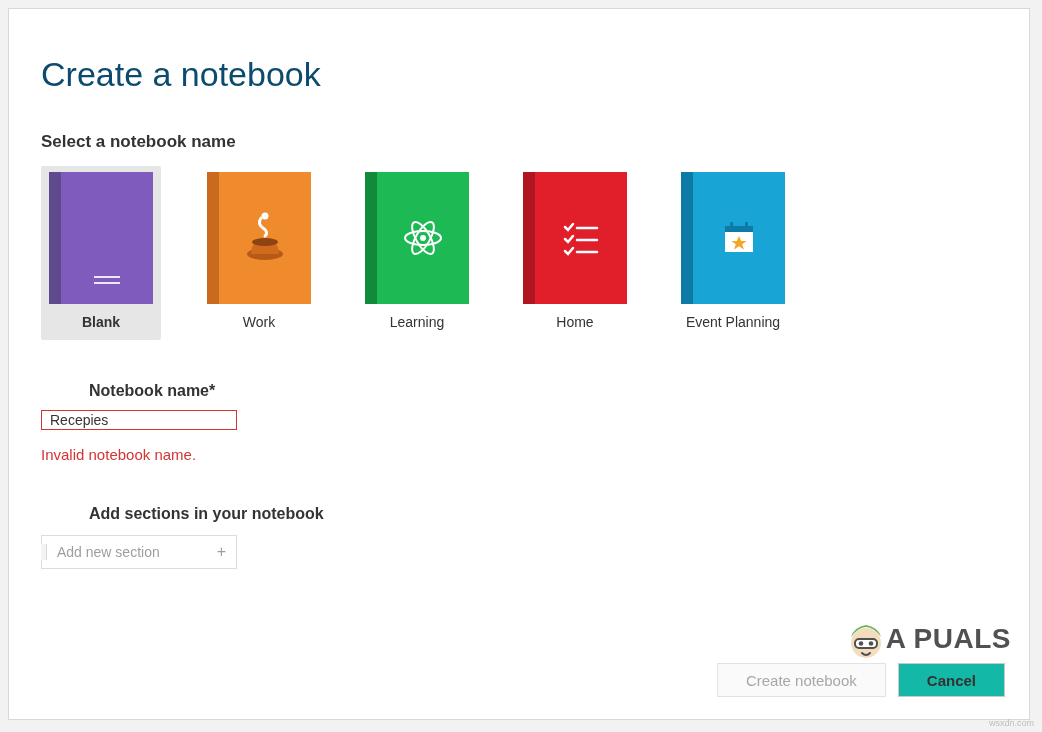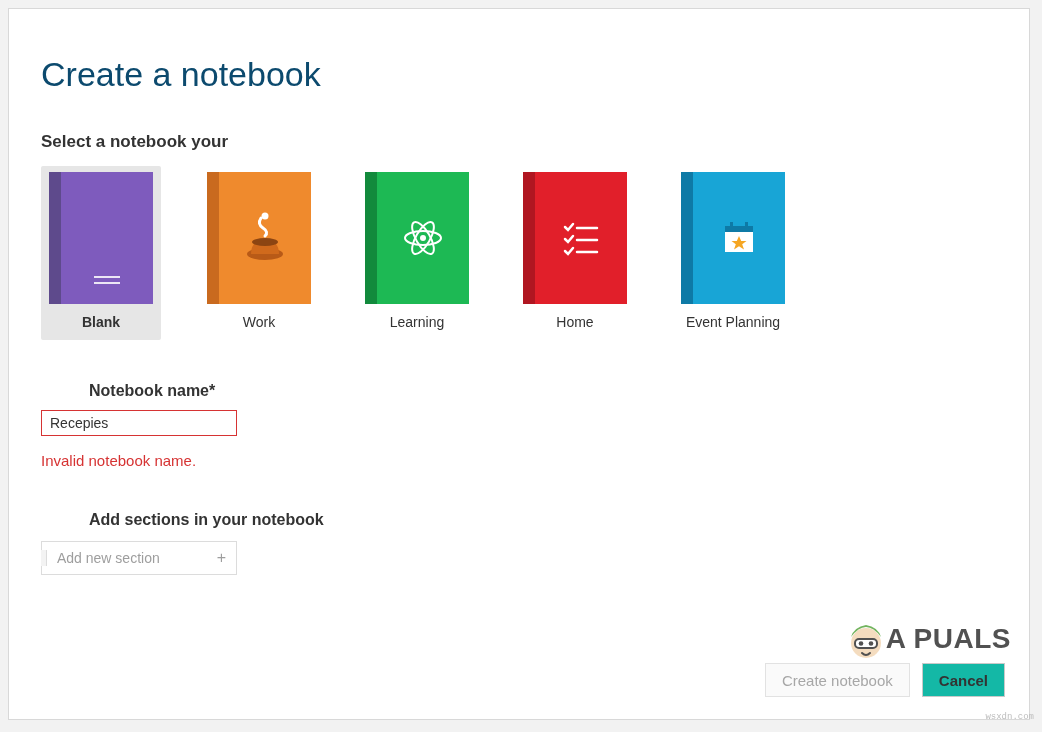--- a/index.html
+++ b/index.html
@@ -108,21 +108,21 @@
 
   .field-label {
     font-size: 16px;
     font-weight: 600;
     color: #333;
     margin-bottom: 10px;
     margin-left: 48px;
   }
   .name-input {
     width: 196px;
-    height: 26px;
+    height: 20px;
     border: 1px solid #d63333;
     outline: none;
     font-size: 14px;
     padding: 4px 8px;
     color: #333;
     font-family: inherit;
   }
   .error-msg {
     color: #d63333;
     font-size: 15px;
@@ -162,21 +162,21 @@
 
   .footer {
     position: absolute;
     right: 24px;
     bottom: 22px;
     display: flex;
     gap: 12px;
   }
   .btn {
     height: 34px;
-    padding: 0 16px;
+    padding: 0 28px;
     font-size: 15px;
     border: 1px solid #cfcfcf;
     background: #f2f2f2;
     cursor: pointer;
     font-family: inherit;
   }
   .btn-primary {
     color: #a7a7a7;
     background: #fafafa;
     border-color: #e2e2e2;
@@ -202,35 +202,35 @@
   .watermark .wtext {
     font-size: 28px;
     font-weight: 700;
     color: #333;
     letter-spacing: 0.5px;
     font-family: Arial, sans-serif;
   }
   .mini-url {
     position: absolute;
     right: 8px;
-    bottom: 10px;
+    bottom: 4px;
     font-size: 9px;
     color: #bdbdbd;
-    font-family: Liberation Mono, monospace;
+    font-family: Liberation Sans, sans-serif;
   }
 </style>
 </head>
 <body>
 
 <div class="outer">
   <div class="dialog">
 
     <h1 class="title">Create a notebook</h1>
 
-    <div class="subtitle">Select a notebook your</div>
+    <div class="subtitle">Select a notebook name</div>
 
     <div class="type-row">
 
       <div class="type-tile selected">
         <div class="notebook nb-blank">
           <div class="spine"></div>
           <div class="cover">
               <div class="lines"></div>
             </div>
         </div>

